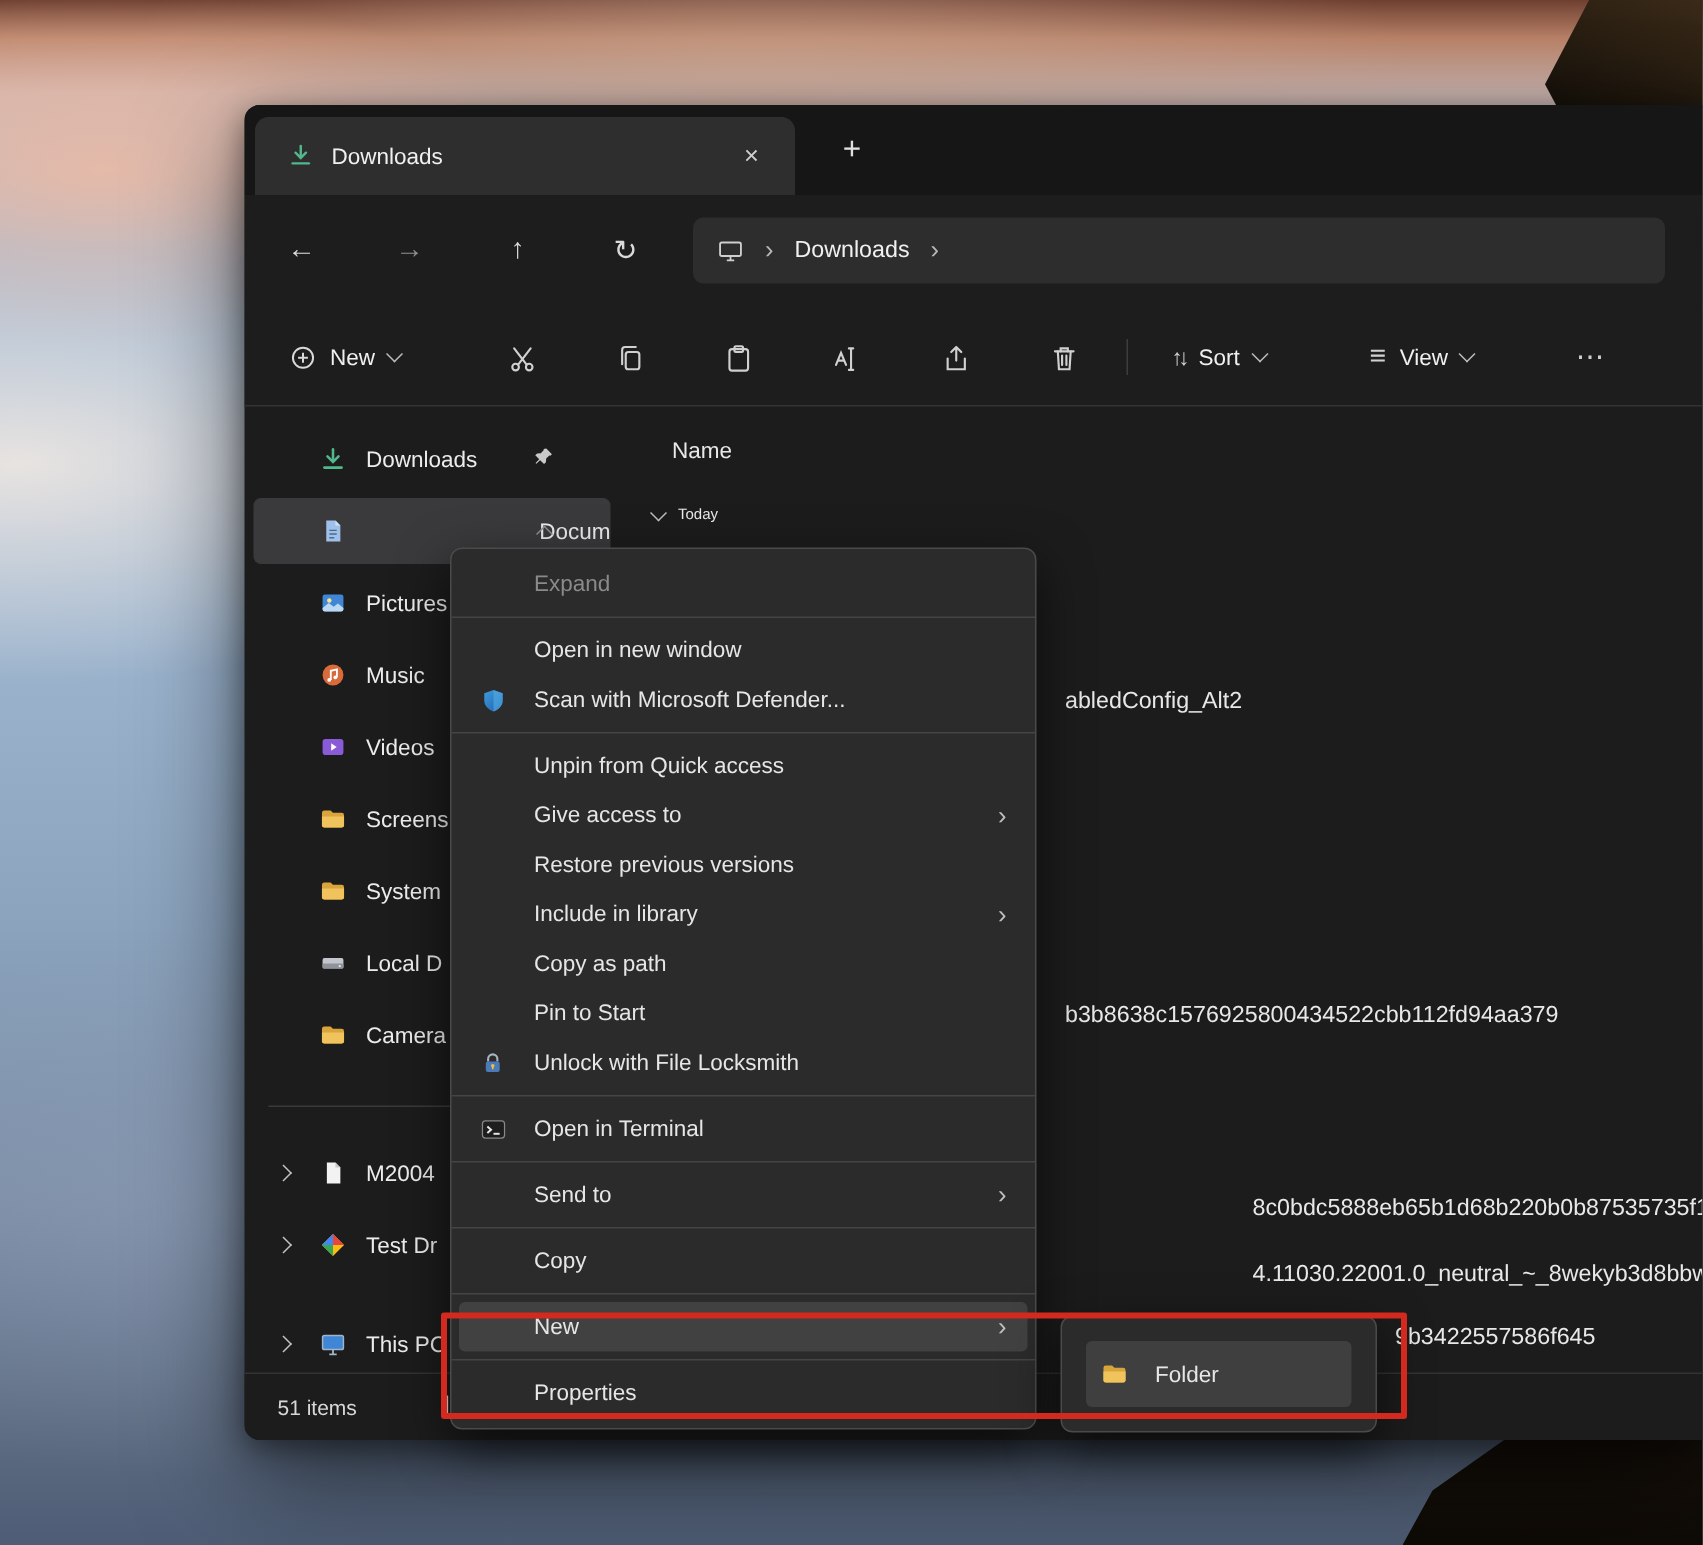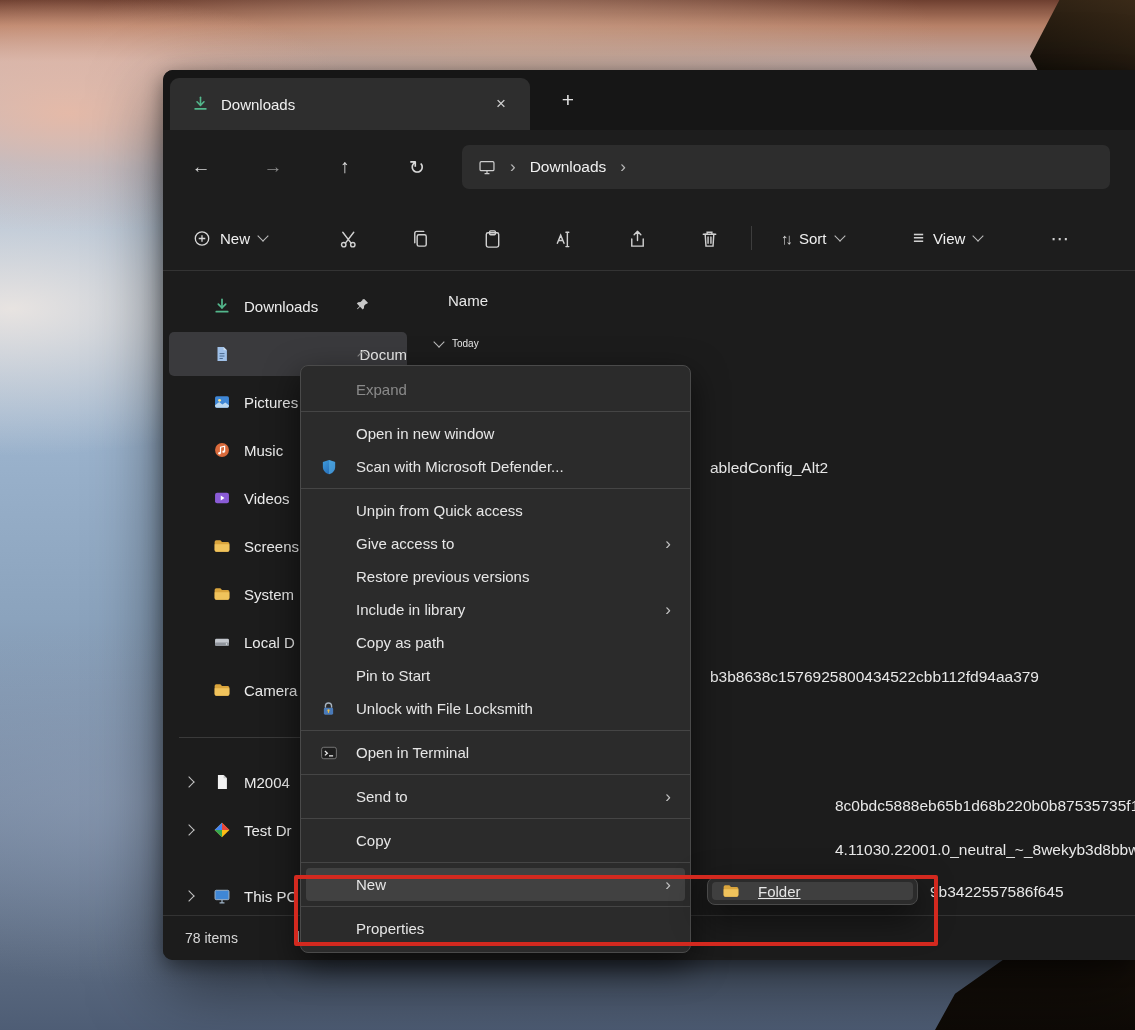--- a/index.html
+++ b/index.html
@@ -77,21 +77,21 @@
   .menu-item{height:33px;display:flex;align-items:center;padding:0 14px;margin:0 5px;border-radius:4px;
     font-size:15px;color:#e6e6e6;}
   .menu-item.disabled{color:#8a8a8a;}
   .menu-item.hover{background:#414141;}
   .mi-icon{width:26px;height:20px;display:flex;align-items:center;margin-right:10px;flex:0 0 26px;}
   .mi-arrow{margin-left:auto;color:#c0c0c0;font-size:17px;}
   .menu-divider{height:1px;background:#454545;margin:5px 0;}
 
   .submenu{position:absolute;left:707px;top:877px;width:211px;background:#2b2b2b;border:1px solid #4a4a4a;
     border-radius:8px;padding:4px;box-shadow:0 12px 34px rgba(0,0,0,.6);z-index:11;box-sizing:border-box;}
-  .submenu .menu-item{height:18px;background:#3f3f3f;margin:0;padding:0 10px;text-decoration:underline;}
+  .submenu .menu-item{height:44px;background:#3f3f3f;margin:12px;padding:0 10px;}
 
   .annotation{position:absolute;left:294px;top:875px;width:636px;height:63px;border:4px solid #d3291f;
     border-radius:2px;z-index:12;pointer-events:none;}
   svg{display:block;}
 </style>
 </head>
 <body>
 
 <div class="stage">
   <div class="cliff-tr"></div>
@@ -335,21 +335,21 @@
       <span class="chev down"></span>
       <span>Today</span>
     </div>
     <div class="fragment" style="left:547px;top:389px">abledConfig_Alt2</div>
     <div class="fragment" style="left:547px;top:598px">b3b8638c1576925800434522cbb112fd94aa379</div>
     <div class="fragment" style="left:672px;top:727px">8c0bdc5888eb65b1d68b220b0b87535735f1795</div>
     <div class="fragment" style="left:672px;top:771px">4.11030.22001.0_neutral_~_8wekyb3d8bbwe</div>
     <div class="fragment" style="left:767px;top:813px">9b3422557586f645</div>
 
     <div class="statusbar">
-      <span class="status-text">78 items</span>
+      <span class="status-text">51 items</span>
       <span class="status-div">|</span>
     </div>
   </div>
 
   <div class="context-menu">
     <div class="menu-item disabled">
       <span class="mi-icon"></span>
       <span>Expand</span>
     </div>
     <div class="menu-divider"></div>

